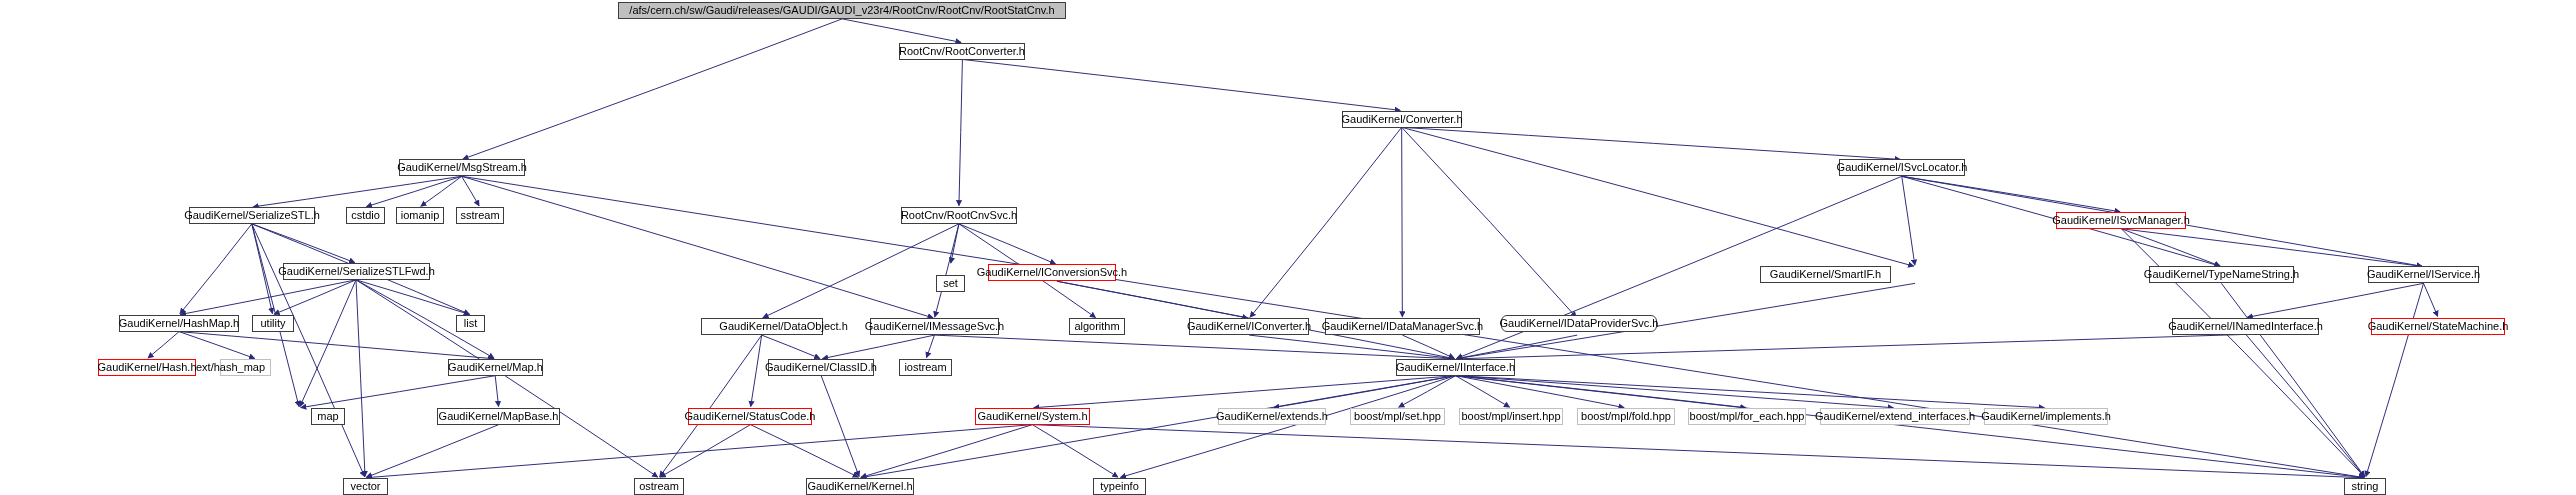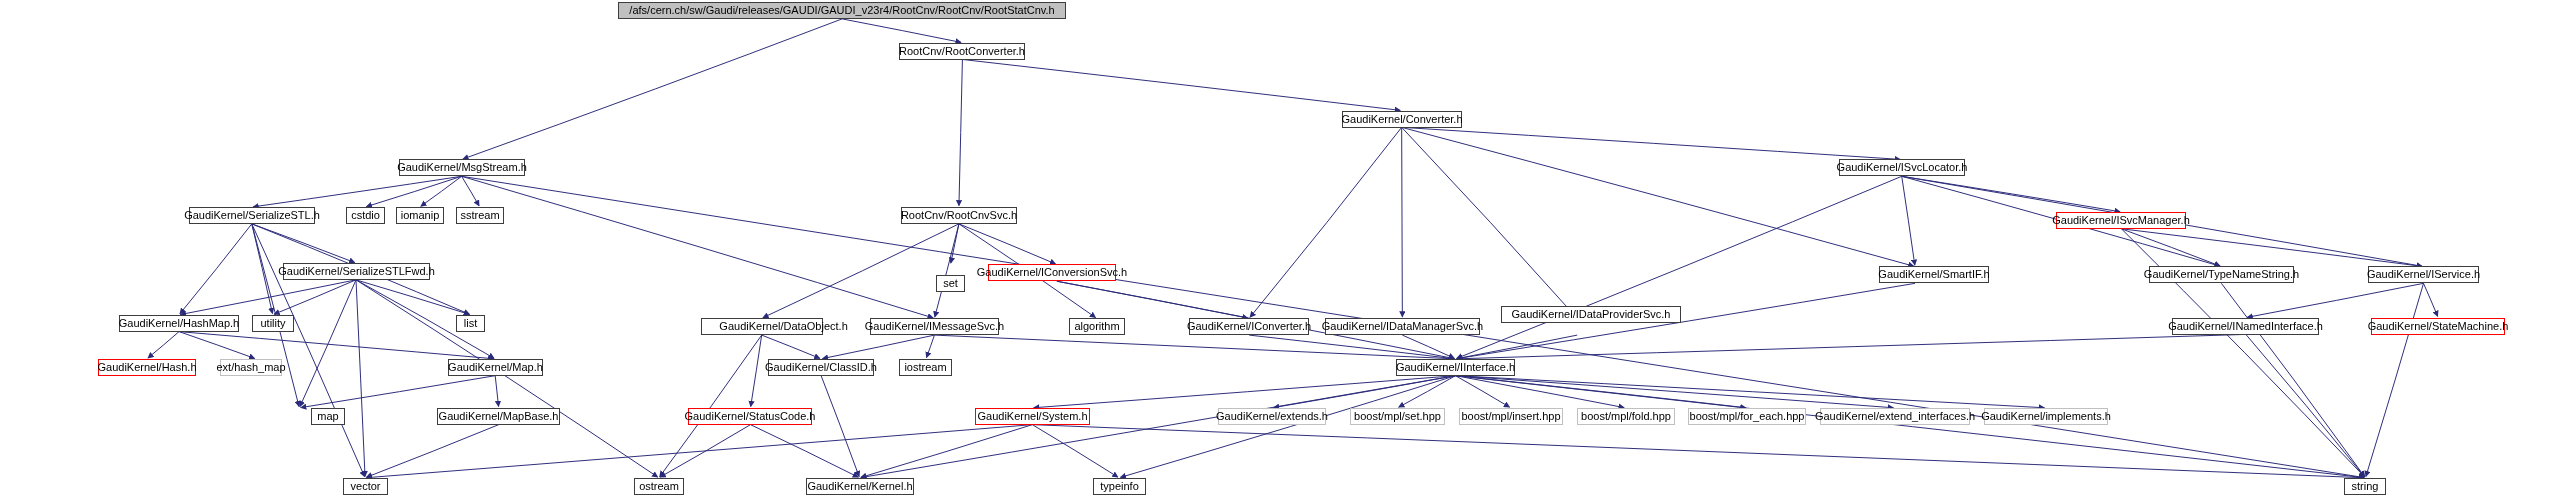--- a/index.html
+++ b/index.html
@@ -147,21 +147,21 @@
       </div>
       <div class="node" style="left: 283px; top: 263px; width: 147px;">
         <span class="lbl">GaudiKernel/SerializeSTLFwd.h</span>
       </div>
       <div class="node" style="left: 936px; top: 275px; width: 29px; justify-content: center;">
         <span class="lbl">set</span>
       </div>
       <div class="node red" style="left: 988px; top: 264px; width: 128px;">
         <span class="lbl">GaudiKernel/IConversionSvc.h</span>
       </div>
-      <div class="node" style="left: 1879px; top: 266px; width: 110px;">
+      <div class="node" style="left: 1760px; top: 266px; width: 131px;">
         <span class="lbl">GaudiKernel/SmartIF.h</span>
       </div>
       <div class="node" style="left: 2149px; top: 266px; width: 145px;">
         <span class="lbl">GaudiKernel/TypeNameString.h</span>
       </div>
       <div class="node" style="left: 2368px; top: 266px; width: 111px;">
         <span class="lbl">GaudiKernel/IService.h</span>
       </div>
       <div class="node" style="left: 119px; top: 315px; width: 120px;">
         <span class="lbl">GaudiKernel/HashMap.h</span>
@@ -180,33 +180,33 @@
       </div>
       <div class="node" style="left: 1069px; top: 318px; width: 56px;">
         <span class="lbl">algorithm</span>
       </div>
       <div class="node" style="left: 1189px; top: 318px; width: 120px;">
         <span class="lbl">GaudiKernel/IConverter.h</span>
       </div>
       <div class="node" style="left: 1325px; top: 318px; width: 155px;">
         <span class="lbl">GaudiKernel/IDataManagerSvc.h</span>
       </div>
-      <div class="node" style="left: 1501px; top: 306px; width: 180px;">
+      <div class="node" style="left: 1501px; top: 315px; width: 156px; border-radius: 6px;">
         <span class="lbl">GaudiKernel/IDataProviderSvc.h</span>
       </div>
       <div class="node" style="left: 2172px; top: 318px; width: 147px;">
         <span class="lbl">GaudiKernel/INamedInterface.h</span>
       </div>
       <div class="node red" style="left: 2371px; top: 318px; width: 134px;">
         <span class="lbl">GaudiKernel/StateMachine.h</span>
       </div>
       <div class="node red" style="left: 98px; top: 359px; width: 98px;">
         <span class="lbl">GaudiKernel/Hash.h</span>
       </div>
-      <div class="node grey" style="left: 220px; top: 359px; width: 62px;">
+      <div class="node grey" style="left: 220px; top: 359px; width: 51px; justify-content: flex-end;">
         <span class="lbl">ext/hash_map</span>
       </div>
       <div class="node" style="left: 448px; top: 359px; width: 95px;">
         <span class="lbl">GaudiKernel/Map.h</span>
       </div>
       <div class="node" style="left: 768px; top: 359px; width: 106px;">
         <span class="lbl">GaudiKernel/ClassID.h</span>
       </div>
       <div class="node" style="left: 899px; top: 359px; width: 53px; text-align: right;">
         <span class="lbl">iostream</span>

